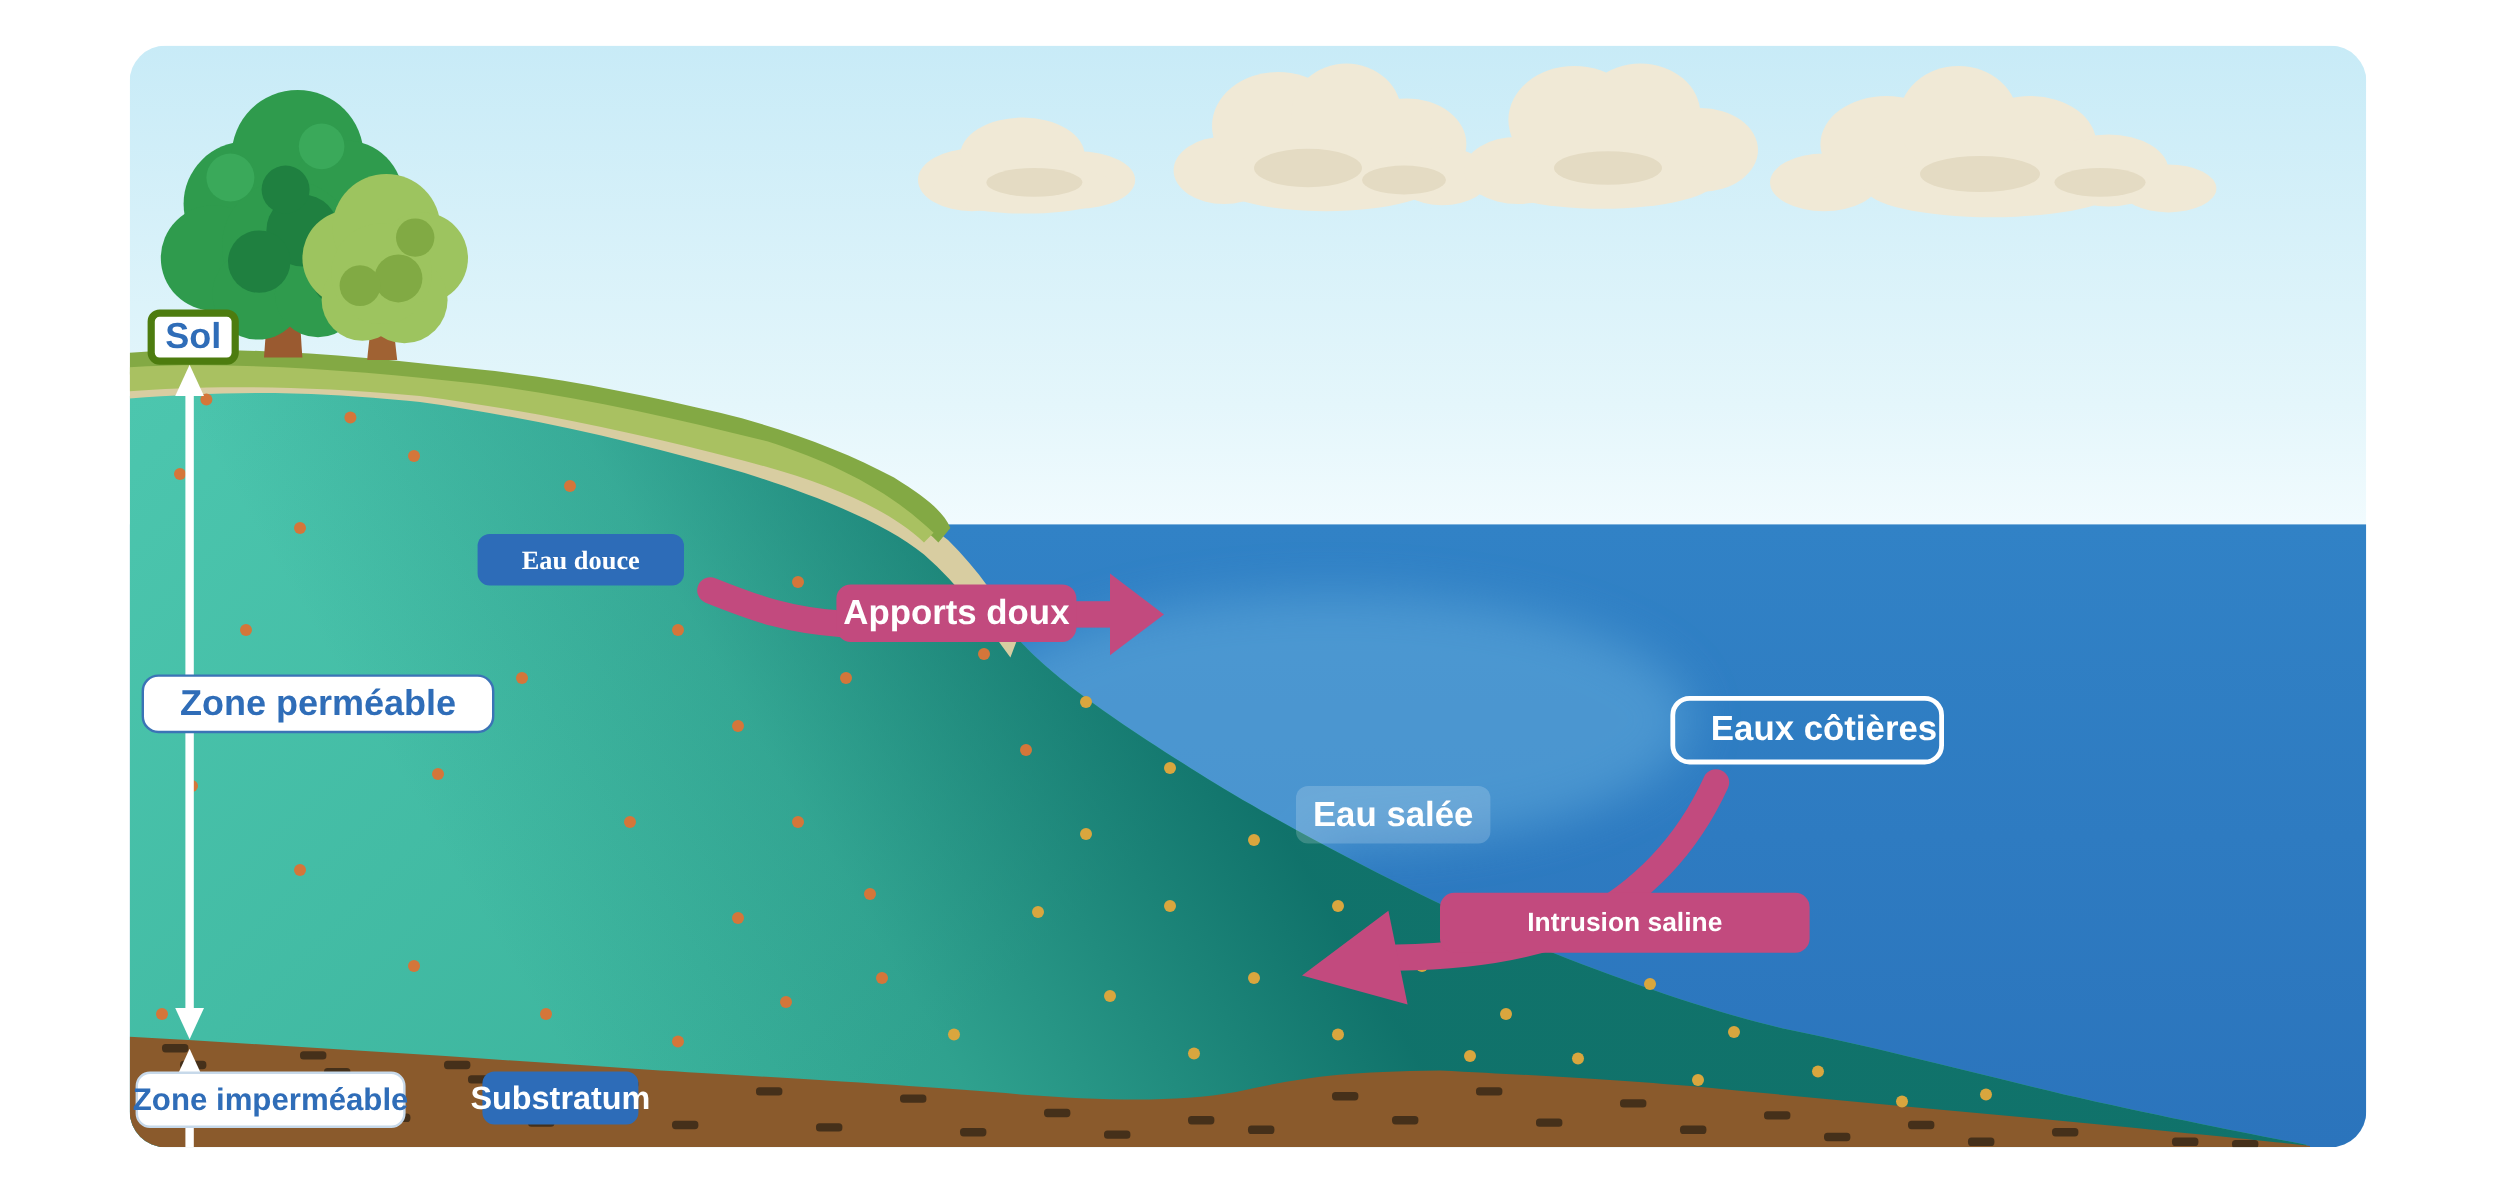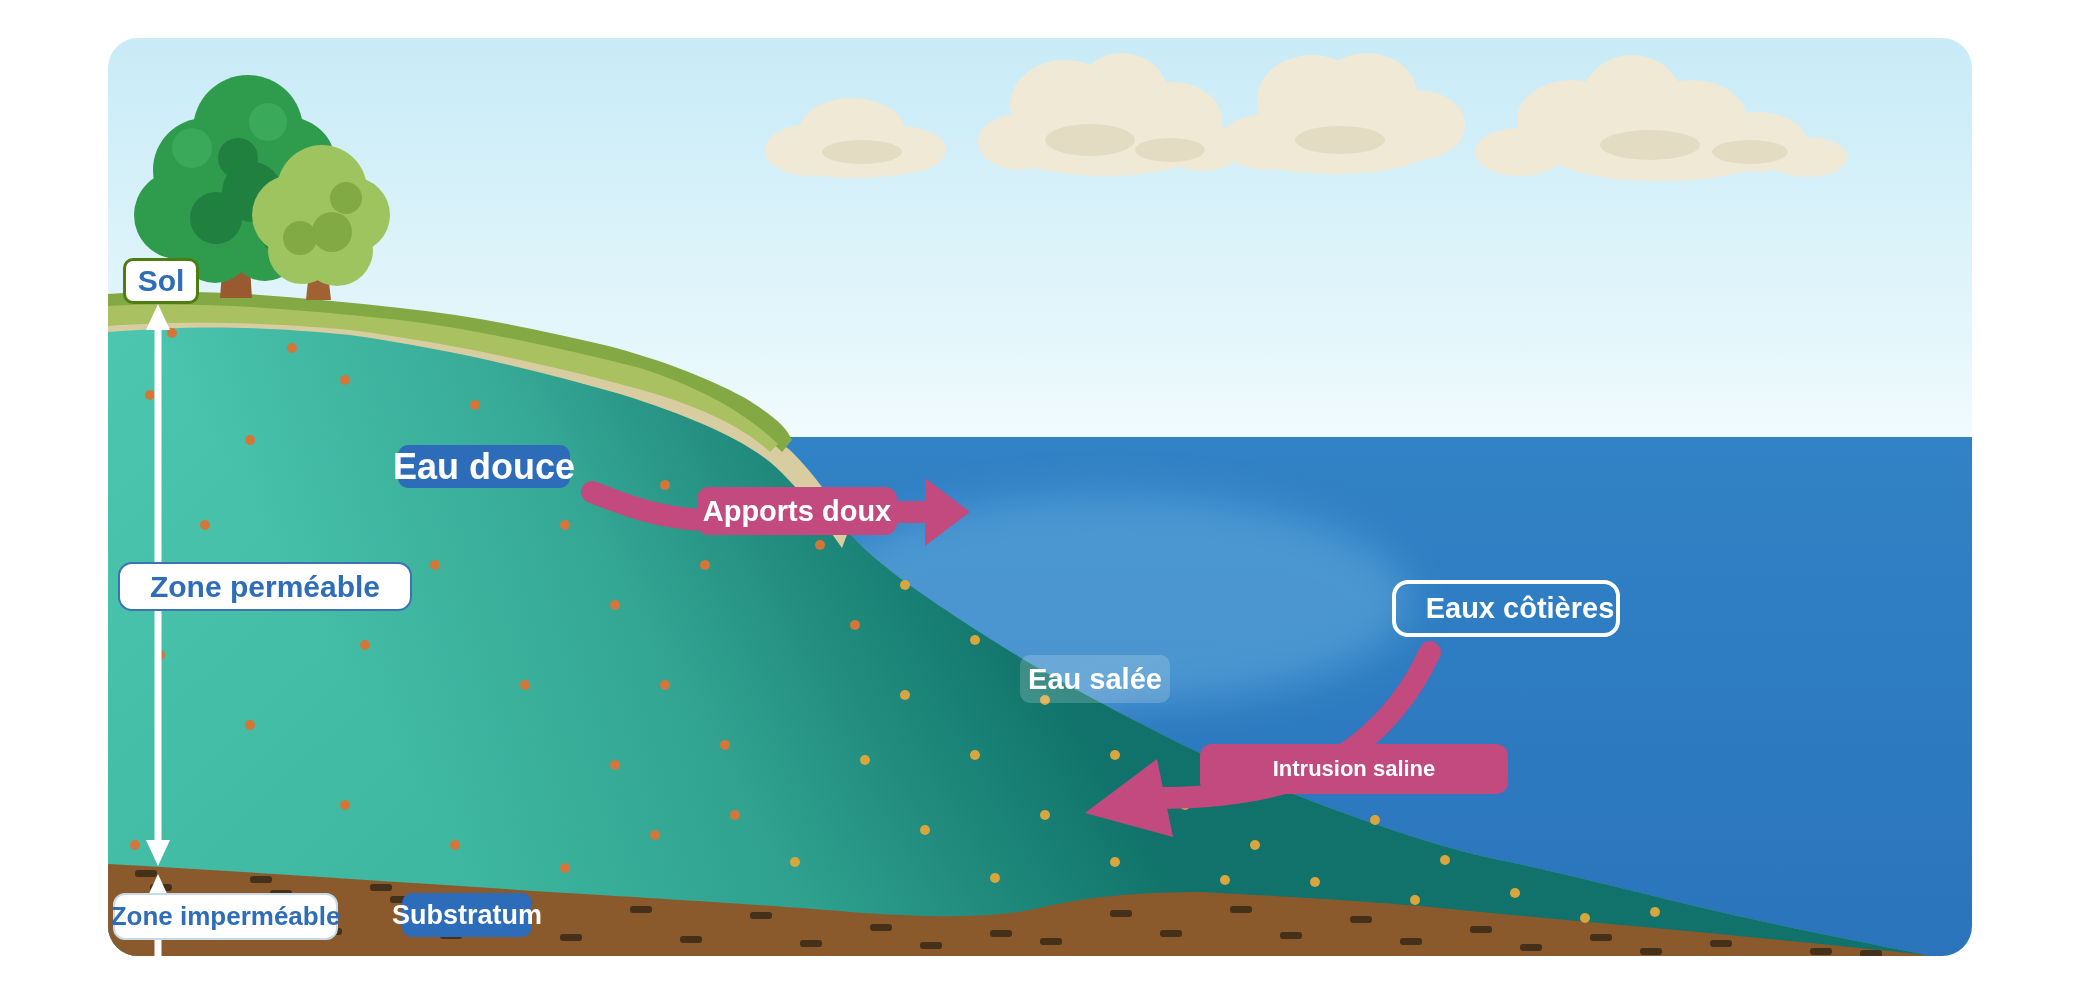--- a/index.html
+++ b/index.html
@@ -21,21 +21,21 @@
     position:absolute;
     display:flex;align-items:center;justify-content:center;
     font-weight:bold;white-space:nowrap;
     box-sizing:border-box;
     z-index:6;
   }
   .chip-blue{background:#2d6cb8;color:#ffffff;border-radius:10px;}
   .chip-pink{background:#c24a7e;color:#ffffff;border-radius:12px;}
   .chip-glass{background:rgba(255,255,255,0.18);color:#ffffff;border-radius:10px;}
   .chip-outline{background:transparent;color:#ffffff;border:4px solid #ffffff;border-radius:16px;padding-left:28px;}
-  .chip-sol{background:#ffffff;color:#2f6db8;border:3px solid #4d7c0f;border-radius:10px;}
+  .chip-sol{background:#ffffff;color:#2f6db8;border:6px solid #4d7c0f;border-radius:10px;}
   .chip-permeable{background:#ffffff;color:#2f6db8;border:2px solid #3b73b6;border-radius:14px;}
   .chip-impermeable{background:#ffffff;color:#2f6db8;border:2px solid #c7d9ea;border-radius:12px;}
 </style>
 </head>
 <body>
 
 <div class="stage">
 
   <div class="canvas">
     <svg width="1864" height="918" viewBox="108 38 1864 918" xmlns="http://www.w3.org/2000/svg">
@@ -300,25 +300,25 @@
       </g>
     </svg>
   </div>
 
   <div class="chip chip-sol" style="left:123px;top:258px;width:76px;height:46px;font-size:30px;">Sol</div>
 
   <div class="chip chip-permeable" style="left:118px;top:562px;width:294px;height:49px;font-size:30px;">Zone perméable</div>
 
   <div class="chip chip-impermeable" style="left:113px;top:893px;width:225px;height:47px;font-size:26px;">Zone imperméable</div>
 
-  <div class="chip chip-blue" style="left:398px;top:445px;width:172px;height:43px;font-size:36px;">Eau douce</div>
+  <div class="chip chip-blue" style="left:398px;top:445px;width:172px;height:43px;font-size:22px;font-family:Liberation Serif, serif;">Eau douce</div>
 
 
   <div class="chip chip-pink" style="left:697px;top:487px;width:200px;height:48px;font-size:29px;">Apports doux</div>
 
-  <div class="chip chip-glass" style="left:1020px;top:655px;width:150px;height:48px;font-size:29px;">Eau salée</div>
+  <div class="chip chip-glass" style="left:1080px;top:655px;width:162px;height:48px;font-size:29px;">Eau salée</div>
 
   <div class="chip chip-outline" style="left:1392px;top:580px;width:228px;height:57px;font-size:29px;">Eaux côtières</div>
 
   <div class="chip chip-pink" style="left:1200px;top:744px;width:308px;height:50px;font-size:22px;">Intrusion saline</div>
 
   <div class="chip chip-blue" style="left:402px;top:893px;width:130px;height:44px;font-size:27px;">Substratum</div>
 </div>
 
 </body></html>

